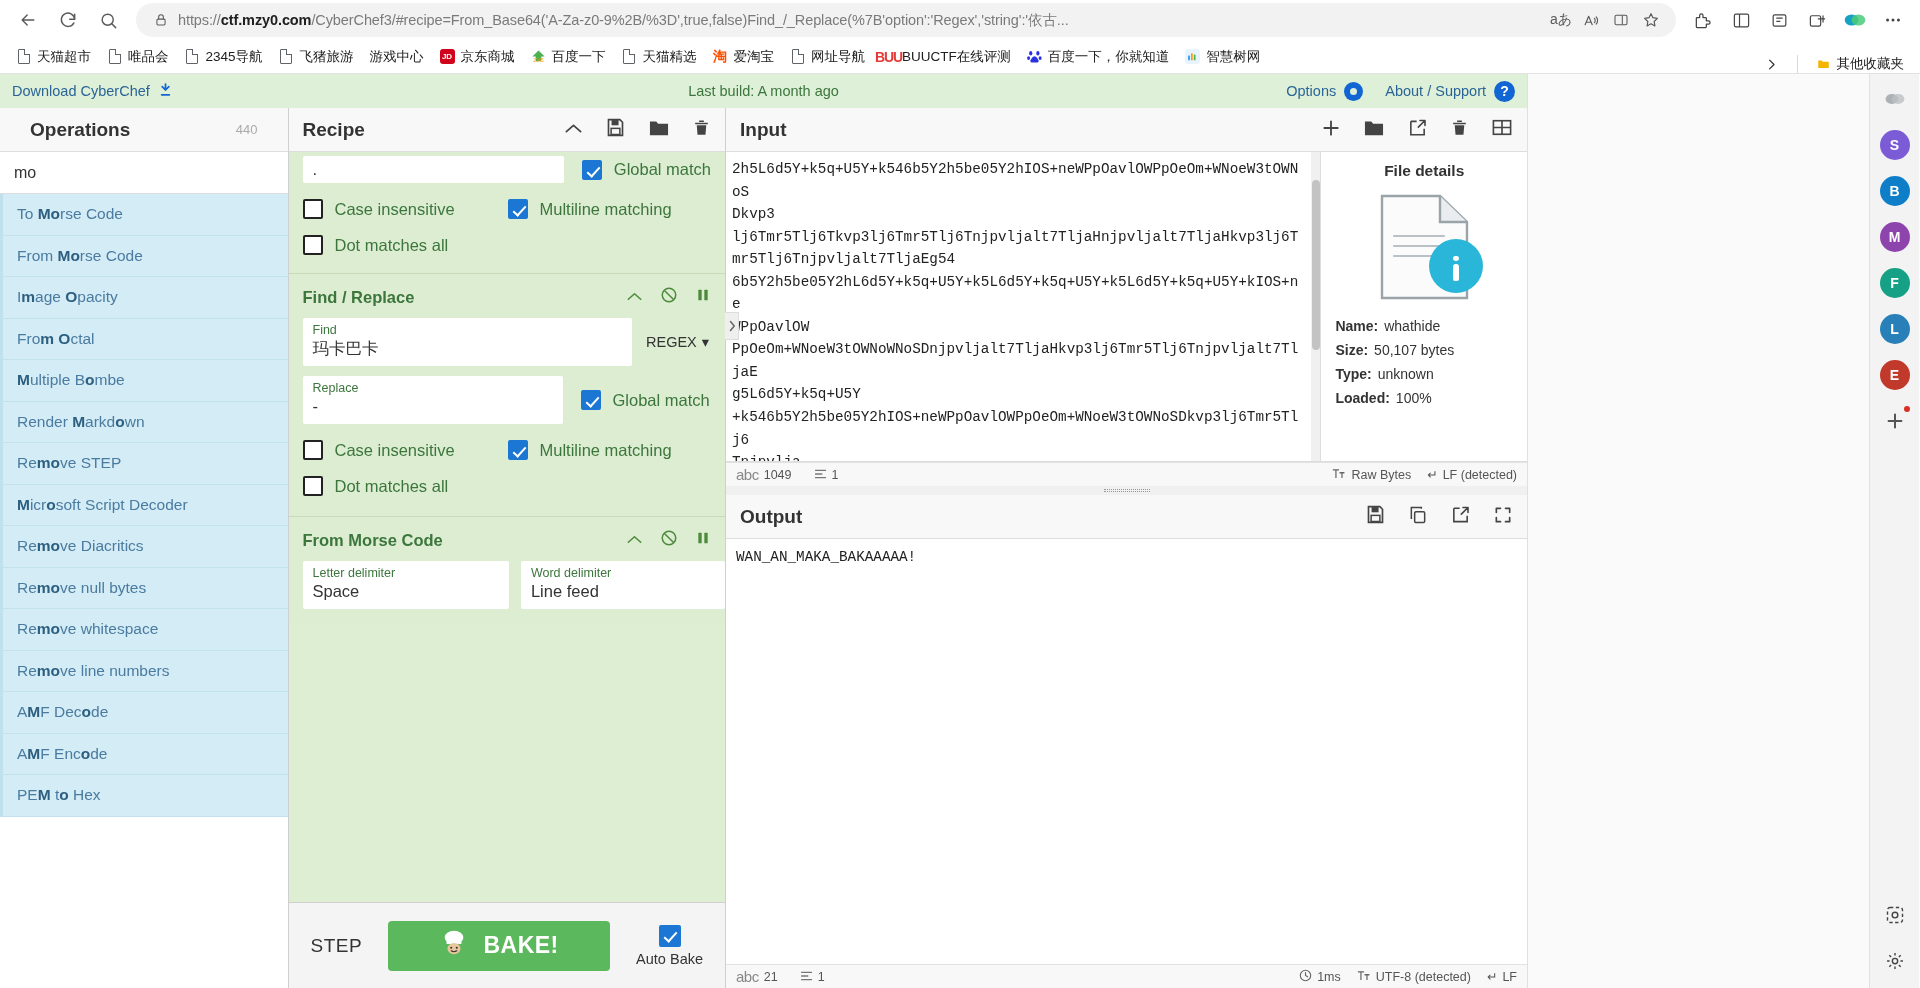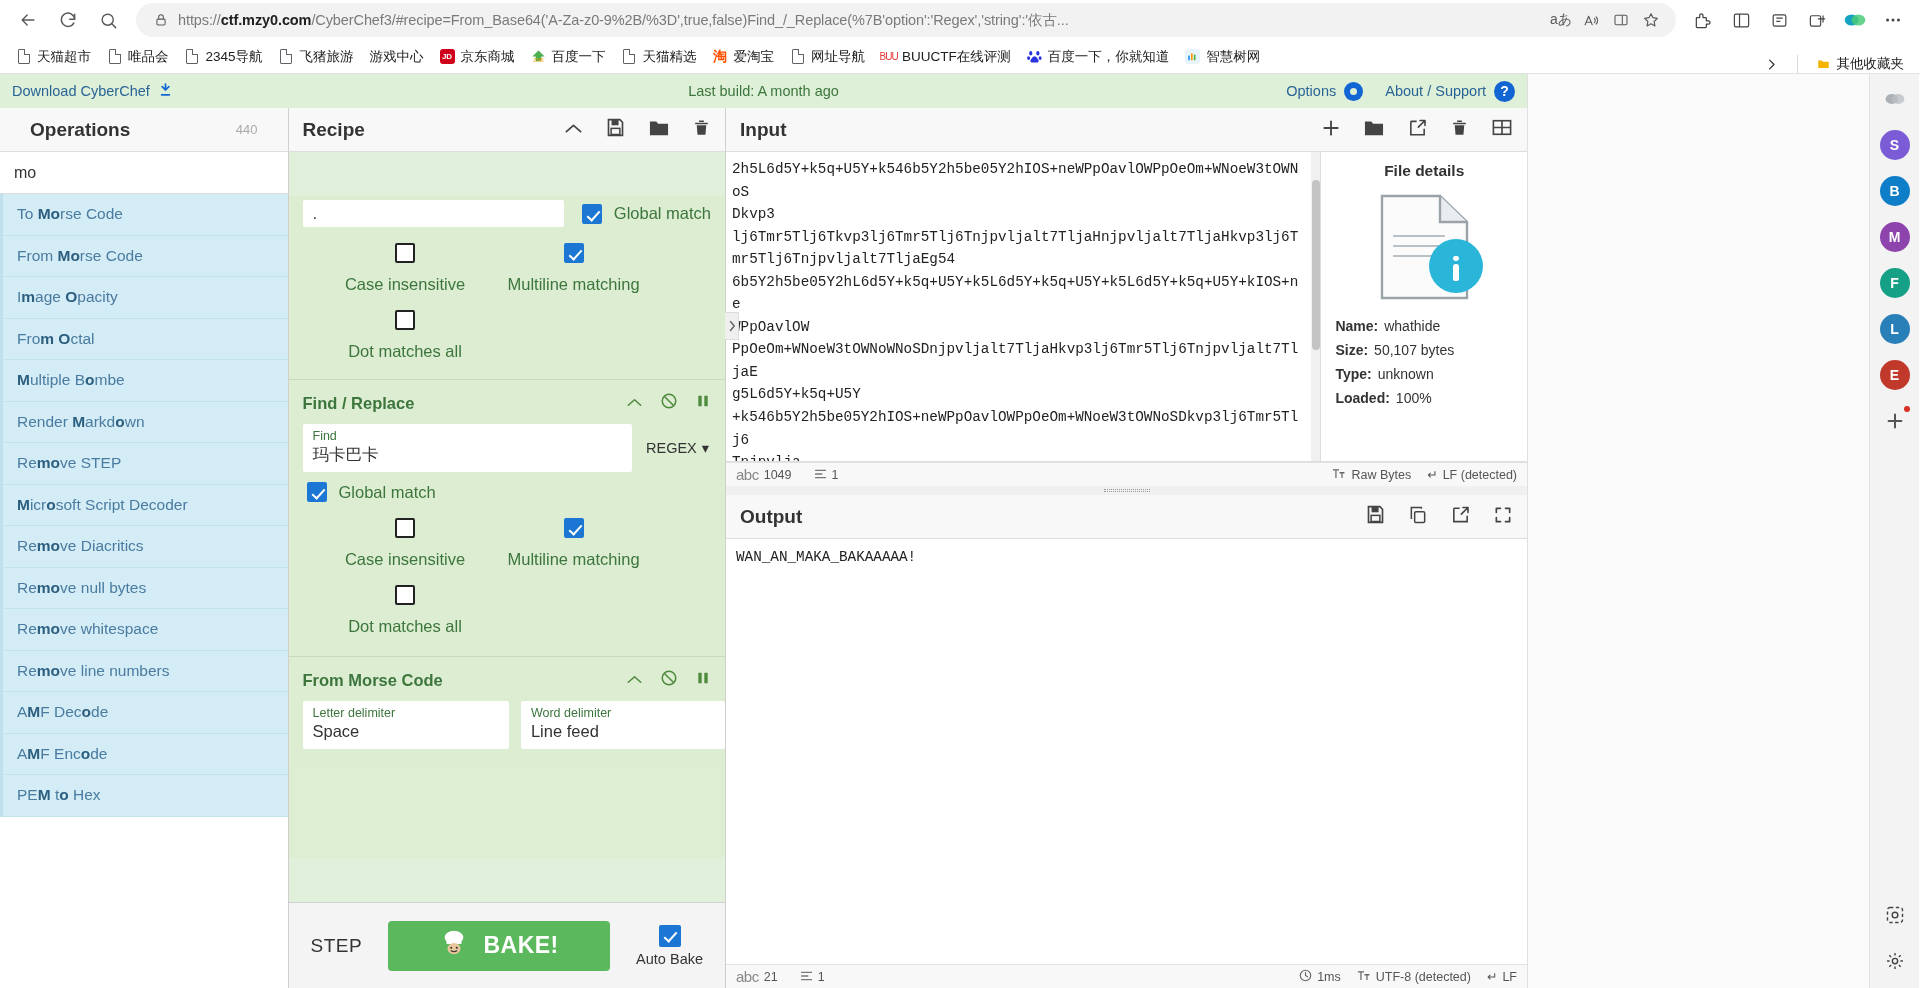--- a/index.html
+++ b/index.html
@@ -75,41 +75,41 @@
   #ops-search input { border:0; outline:0; font-size:16px; color:#333; width:100%;
     font-family:"Liberation Sans", sans-serif; background:transparent; }
   #ops-list { flex:1 1 auto; overflow:hidden; }
   .op { height:41.5px; display:flex; align-items:center; padding:0 14px; font-size:15.5px;
     color:#4a7ba0; background:#d4ecf5; border-bottom:1px solid #c2e2ee;
     border-left:3px solid #bfe0ec; }
   .op b { color:#2c5f80; font-weight:700; }
 
   
   #recipe { width:455px; background:#e1f0da; display:flex; flex-direction:column;
-    border-right:1px solid #cfcfcf; position:relative;gap:44px; }
+    border-right:1px solid #cfcfcf; position:relative; }
   #recipe-head { height:44px; display:flex; align-items:center; padding:0 14px;
     background:#f8f8f8; border-bottom:1px solid #ddd; }
   #recipe-head h2 { font-size:19px; color:#333; font-weight:700; }
   #recipe-head .icons { margin-left:auto; display:flex; align-items:center; gap:22px; color:#555; }
   #recipe-body { flex:1 1 auto; overflow:hidden; position:relative; background:#ddeed3; }
   .op-block { background:#dcedd2; border-bottom:1px solid #c6dcb9; padding:0 0 14px 0; }
   .op-title { display:flex; align-items:center; padding:12px 14px 8px 14px; }
   .op-title h3 { font-size:16.5px; color:#3c763d; font-weight:700; }
   .op-title .ctrls { margin-left:auto; display:flex; align-items:center; gap:17px; color:#5f8a4e; }
   .field { background:#fff; border-radius:2px; padding:5px 10px 7px 10px; margin:0 14px 0 14px;
     position:relative; }
   .field label { display:block; font-size:12.5px; color:#3c763d; }
   .field .val { font-size:16.5px; color:#333; line-height:22px; min-height:22px;
     font-family:"Liberation Sans", sans-serif; }
   .row { display:flex; align-items:flex-start; margin-top:10px; }
   .row .field { flex:1 1 auto; margin-right:0; }
   .regex-select { margin-left:8px; margin-right:10px; align-self:center; font-size:14.5px;
     color:#333; display:flex; align-items:center; gap:5px; padding:10px 6px; }
   .cbline { display:flex; align-items:center; margin-top:16px; padding:0 14px; }
-  .cbitem { display:flex; align-items:center; gap:12px; font-size:16.5px; color:#3c763d;flex-direction:column; }
+  .cbitem { display:flex; align-items:center; gap:12px; font-size:16.5px; color:#3c763d; }
   .cbitem.half { width:205px; }
   .cb { width:20px; height:20px; border:2px solid #222; background:#fff; border-radius:2px;
     flex:0 0 auto; }
   .cb.on { background:#1b77d3; border-color:#1b77d3; position:relative; }
   .cb.on:after { content:""; position:absolute; left:6px; top:2px; width:5px; height:11px;
     border:solid #fff; border-width:0 2.6px 2.6px 0; transform:rotate(42deg); }
 
   
   #bake { height:86px; background:#f4f4f4; border-top:1px solid #cfcfcf; display:flex;
     align-items:center; padding:0 22px; }
@@ -315,21 +315,21 @@
         <span>爱淘宝</span>
       </div>
     <div class="bm">
         <span class="fav">
           <span class="pagefav"></span>
         </span>
         <span>网址导航</span>
       </div>
     <div class="bm">
         <span class="fav">
-          <span style="color:#e53935;font-size:10px;font-weight:400;letter-spacing:-1px">BUU</span>
+          <span style="color:#e53935;font-size:14px;font-weight:700;letter-spacing:-1px">BUU</span>
         </span>
         <span>BUUCTF在线评测</span>
       </div>
     <div class="bm">
         <span class="fav">
       <svg width="15" height="15" viewBox="0 0 16 16" fill="#2932e1">
             <ellipse cx="4" cy="4.5" rx="1.7" ry="2.4"></ellipse>
             <ellipse cx="11.6" cy="4.5" rx="1.7" ry="2.4"></ellipse>
             <ellipse cx="1.7" cy="9.6" rx="1.6" ry="2"></ellipse>
             <ellipse cx="14" cy="9.6" rx="1.6" ry="2"></ellipse>
@@ -533,20 +533,24 @@
                 <label>Find</label>
                 <div class="val">玛卡巴卡</div>
               </div>
               <span class="regex-select">
                 <span>REGEX</span>
                 <span>▾</span>
               </span>
             </div>
 
             <div class="row" style="align-items:center">
+              <div class="field" style="max-width:260px">
+                <label>Replace</label>
+                <div class="val">-</div>
+              </div>
               <span class="cb on" style="margin:0 12px 0 18px"></span>
               <span style="font-size:16.5px;color:#3c763d">Global match</span>
             </div>
 
             <div class="cbline">
               <span class="cbitem half">
                 <span class="cb"></span>
                 <span>Case insensitive</span>
                 </span>
               <span class="cbitem">

